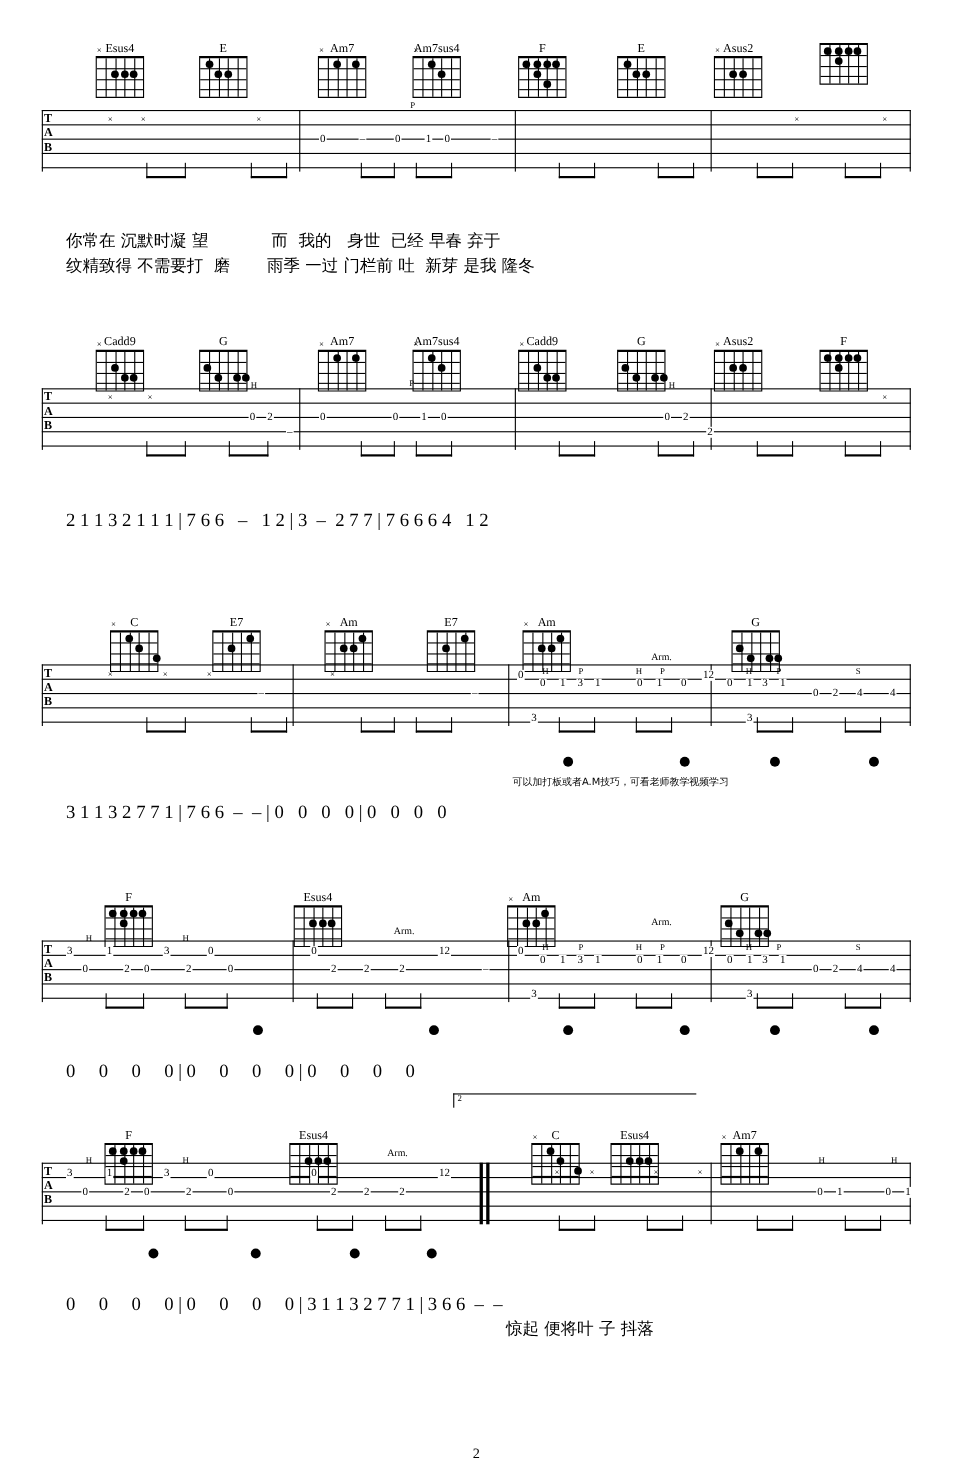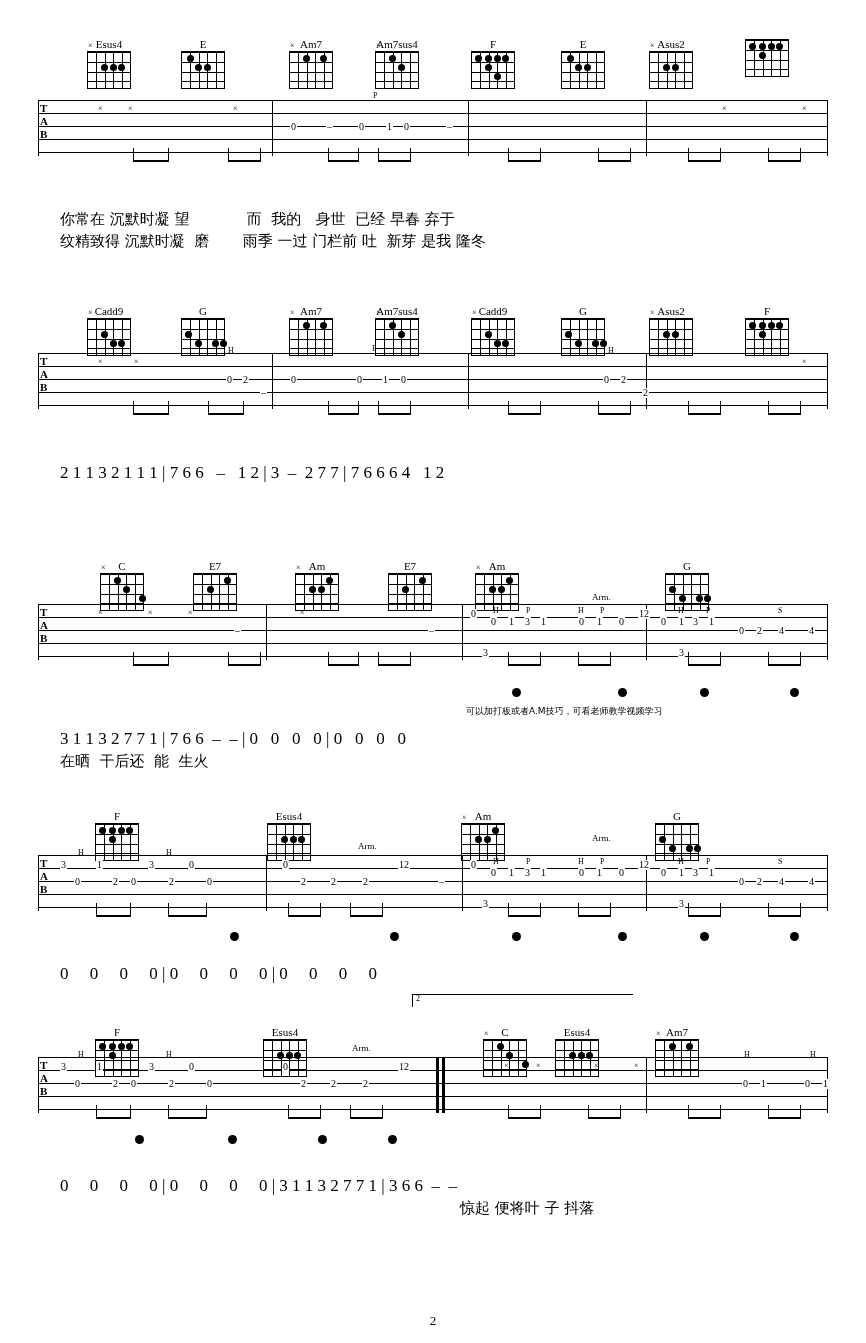--- a/index.html
+++ b/index.html
@@ -212,21 +212,21 @@
     <div class="stem" style="left:650px;top:48px;height:14px"></div>
     <div class="stem" style="left:682px;top:48px;height:14px"></div>
     <div class="beam" style="left:650px;top:60px;width:33px"></div>
     <div class="stem" style="left:730px;top:48px;height:14px"></div>
     <div class="stem" style="left:762px;top:48px;height:14px"></div>
     <div class="beam" style="left:730px;top:60px;width:33px"></div>
   </div>
 
   <div class="lyrics" style="top:208px;">
     <div class="lyricline">你常在 沉默时凝 望            而  我的   身世  已经 早春 弃于</div>
-    <div class="lyricline">纹精致得 沉默时凝  磨       雨季 一过 门栏前 吐  新芽 是我 隆冬</div>
+    <div class="lyricline">纹精致得 不需要打  磨       雨季 一过 门栏前 吐  新芽 是我 隆冬</div>
   </div>
 
   <div>
     <div class="chord" style="left:82px;top:305px;">
       <div class="cname">Cadd9</div>
       <div class="grid">
         <div class="v" style="left:8px"></div>
           <div class="v" style="left:17px"></div>
           <div class="v" style="left:25px"></div>
           <div class="v" style="left:34px"></div>
@@ -577,21 +577,20 @@
 
   <div class="dotbig" style="left:512px;top:688px;"></div>
   <div class="dotbig" style="left:618px;top:688px;"></div>
   <div class="dotbig" style="left:700px;top:688px;"></div>
   <div class="dotbig" style="left:790px;top:688px;"></div>
 
   <div class="ann" style="left:466px;top:705px;">可以加打板或者A.M技巧，可看老师教学视频学习</div>
 
   <div class="lyrics" style="top:728px;">
     <div class="numline">3 1 1 3 2 7 7 1 | 7 6 6  –  – | 0   0   0   0 | 0   0   0   0</div>
-    <div class="lyricline">在晒  干后还  能  生火</div>
   </div>
 
   <div>
     <div class="chord" style="left:90px;top:810px;">
       <div class="cname">F</div>
       <div class="grid">
         <div class="v" style="left:8px"></div>
           <div class="v" style="left:17px"></div>
           <div class="v" style="left:25px"></div>
           <div class="v" style="left:34px"></div>

